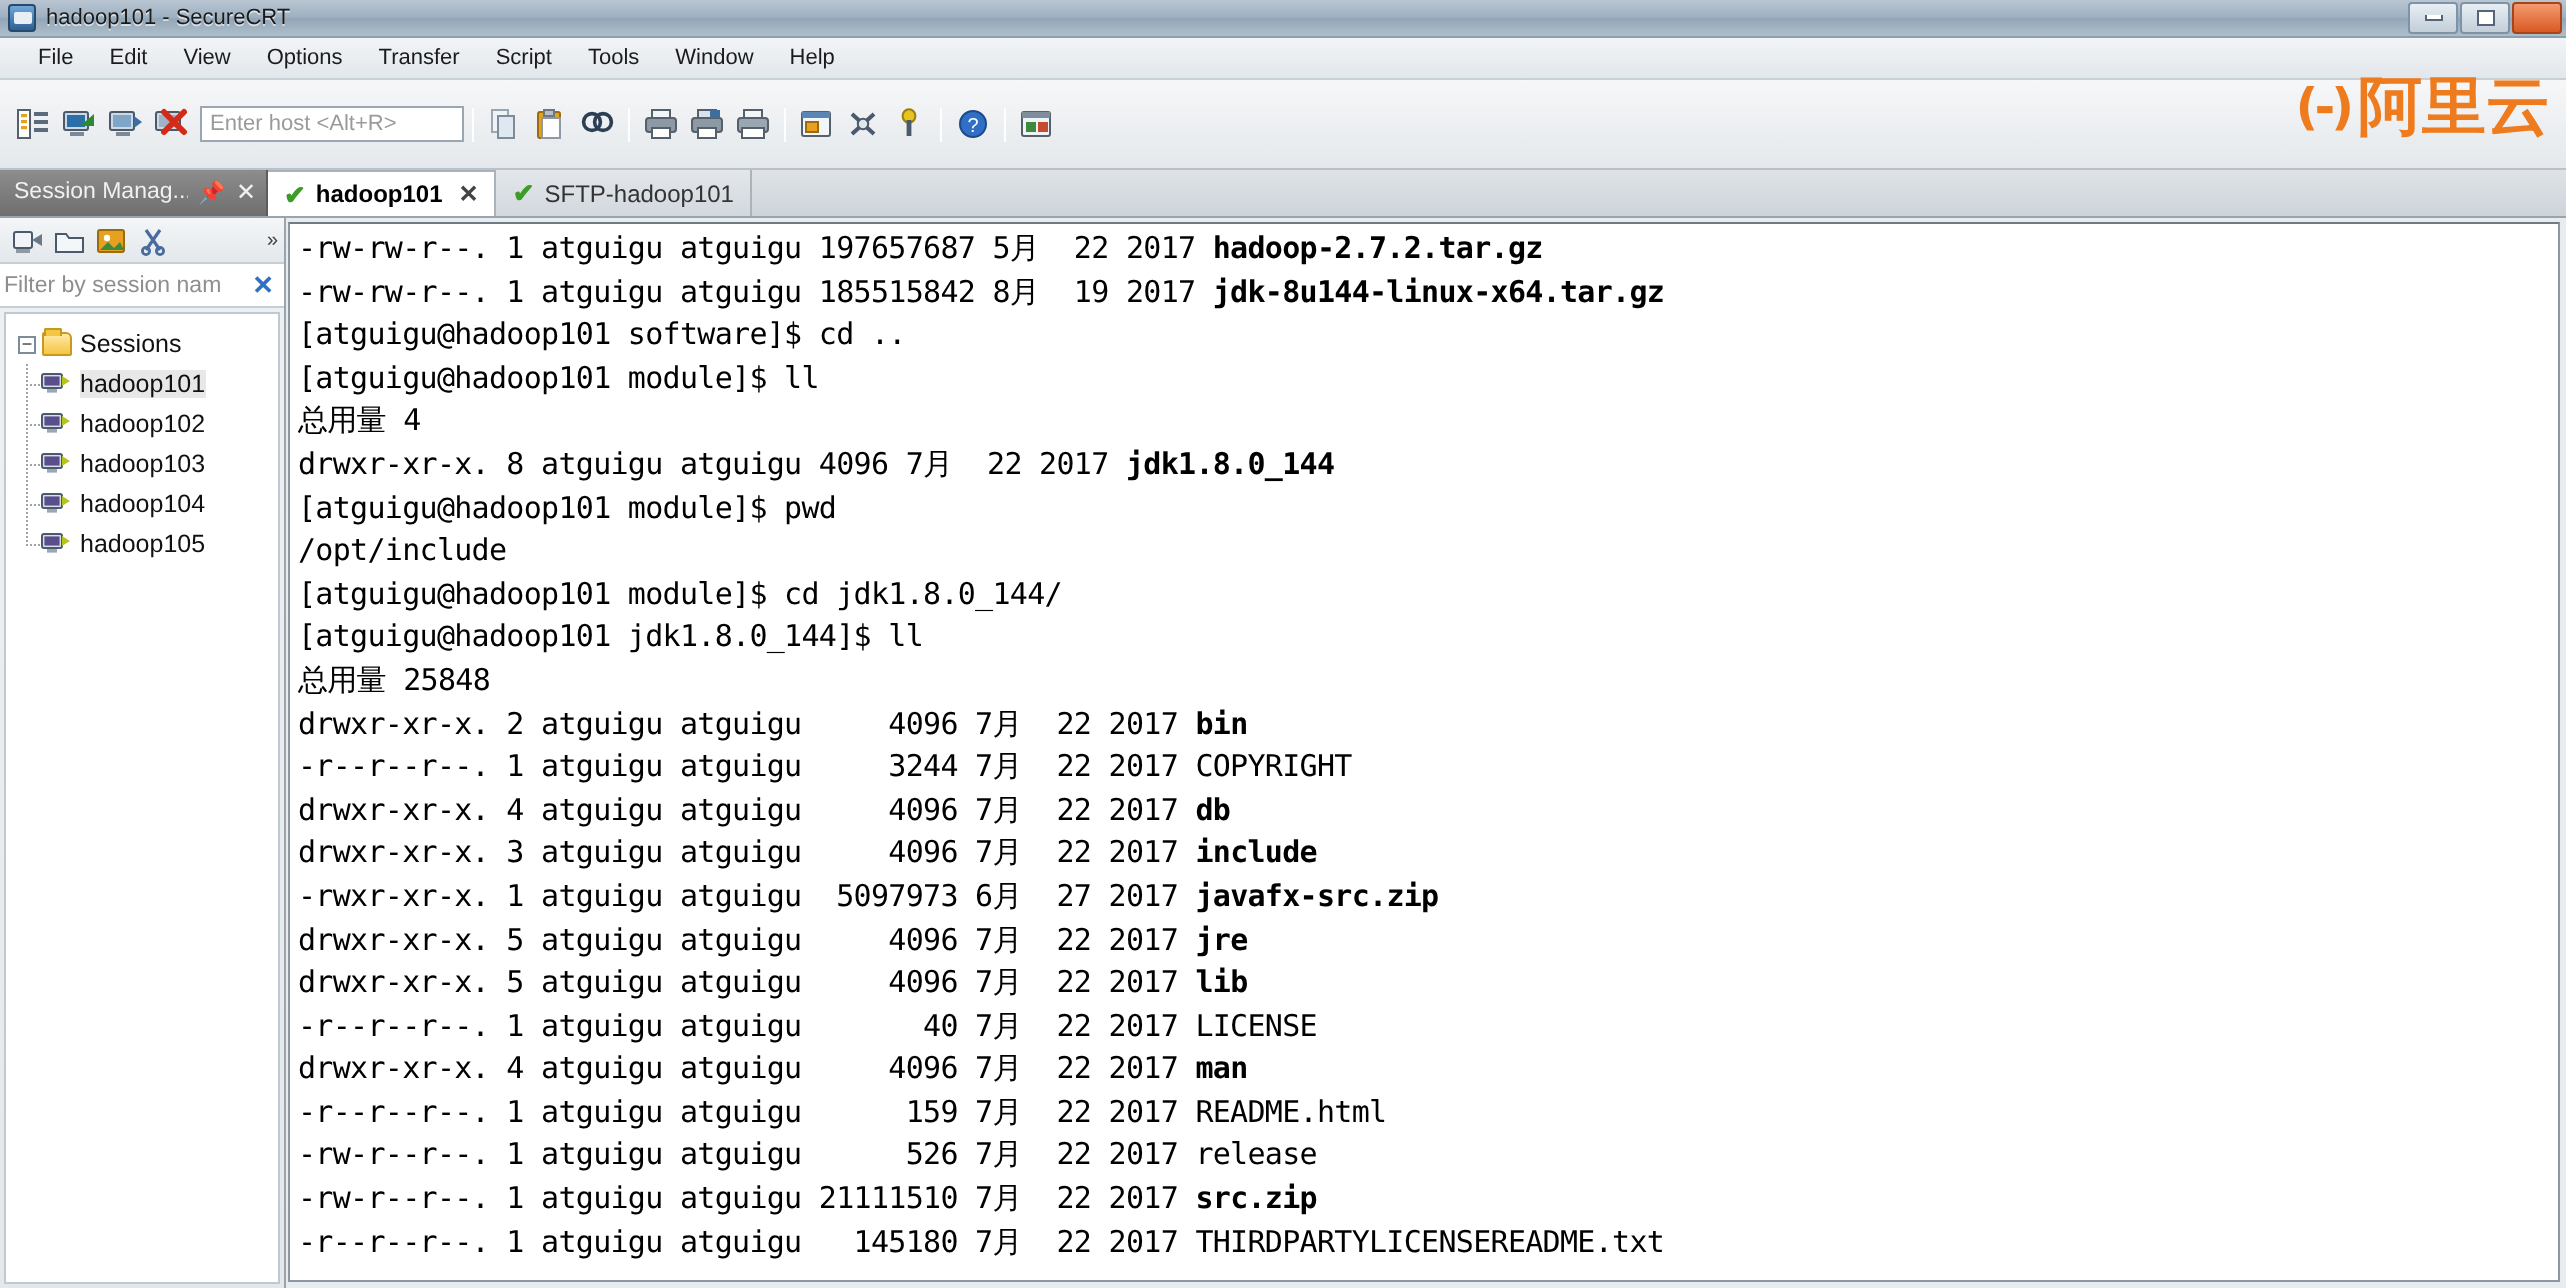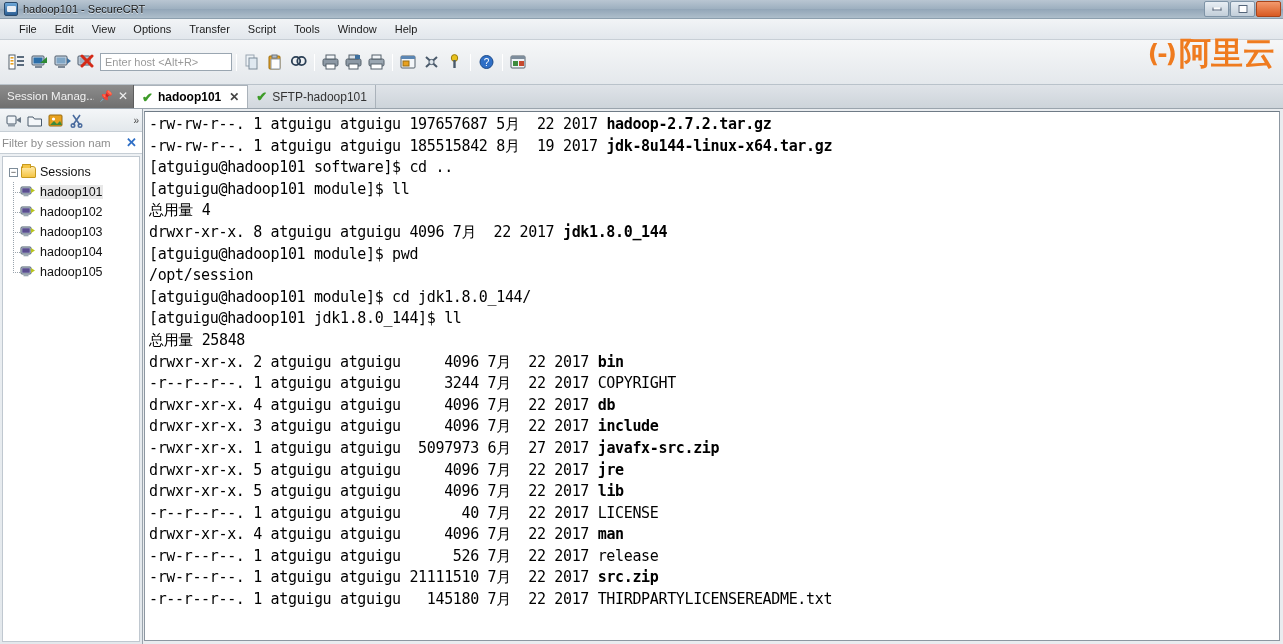--- a/index.html
+++ b/index.html
@@ -474,33 +474,34 @@
 
     <div class="term-wrap">
       <div class="terminal" id="terminal">
           <div class="tline">-rw-rw-r--. 1 atguigu atguigu 197657687 5月  22 2017 <b>hadoop-2.7.2.tar.gz</b></div>
           <div class="tline">-rw-rw-r--. 1 atguigu atguigu 185515842 8月  19 2017 <b>jdk-8u144-linux-x64.tar.gz</b></div>
           <div class="tline">[atguigu@hadoop101 software]$ cd ..</div>
           <div class="tline">[atguigu@hadoop101 module]$ ll</div>
           <div class="tline">总用量 4</div>
           <div class="tline">drwxr-xr-x. 8 atguigu atguigu 4096 7月  22 2017 <b>jdk1.8.0_144</b></div>
           <div class="tline">[atguigu@hadoop101 module]$ pwd</div>
-          <div class="tline">/opt/session</div>
+          <div class="tline">/opt/include</div>
           <div class="tline">[atguigu@hadoop101 module]$ cd jdk1.8.0_144/</div>
           <div class="tline">[atguigu@hadoop101 jdk1.8.0_144]$ ll</div>
           <div class="tline">总用量 25848</div>
           <div class="tline">drwxr-xr-x. 2 atguigu atguigu     4096 7月  22 2017 <b>bin</b></div>
           <div class="tline">-r--r--r--. 1 atguigu atguigu     3244 7月  22 2017 COPYRIGHT</div>
           <div class="tline">drwxr-xr-x. 4 atguigu atguigu     4096 7月  22 2017 <b>db</b></div>
           <div class="tline">drwxr-xr-x. 3 atguigu atguigu     4096 7月  22 2017 <b>include</b></div>
           <div class="tline">-rwxr-xr-x. 1 atguigu atguigu  5097973 6月  27 2017 <b>javafx-src.zip</b></div>
           <div class="tline">drwxr-xr-x. 5 atguigu atguigu     4096 7月  22 2017 <b>jre</b></div>
           <div class="tline">drwxr-xr-x. 5 atguigu atguigu     4096 7月  22 2017 <b>lib</b></div>
           <div class="tline">-r--r--r--. 1 atguigu atguigu       40 7月  22 2017 LICENSE</div>
           <div class="tline">drwxr-xr-x. 4 atguigu atguigu     4096 7月  22 2017 <b>man</b></div>
+          <div class="tline">-r--r--r--. 1 atguigu atguigu      159 7月  22 2017 README.html</div>
           <div class="tline">-rw-r--r--. 1 atguigu atguigu      526 7月  22 2017 release</div>
           <div class="tline">-rw-r--r--. 1 atguigu atguigu 21111510 7月  22 2017 <b>src.zip</b></div>
           <div class="tline">-r--r--r--. 1 atguigu atguigu   145180 7月  22 2017 THIRDPARTYLICENSEREADME.txt</div>
         </div>
     </div>
 
   </div>
 </div>
 
 </body></html>

